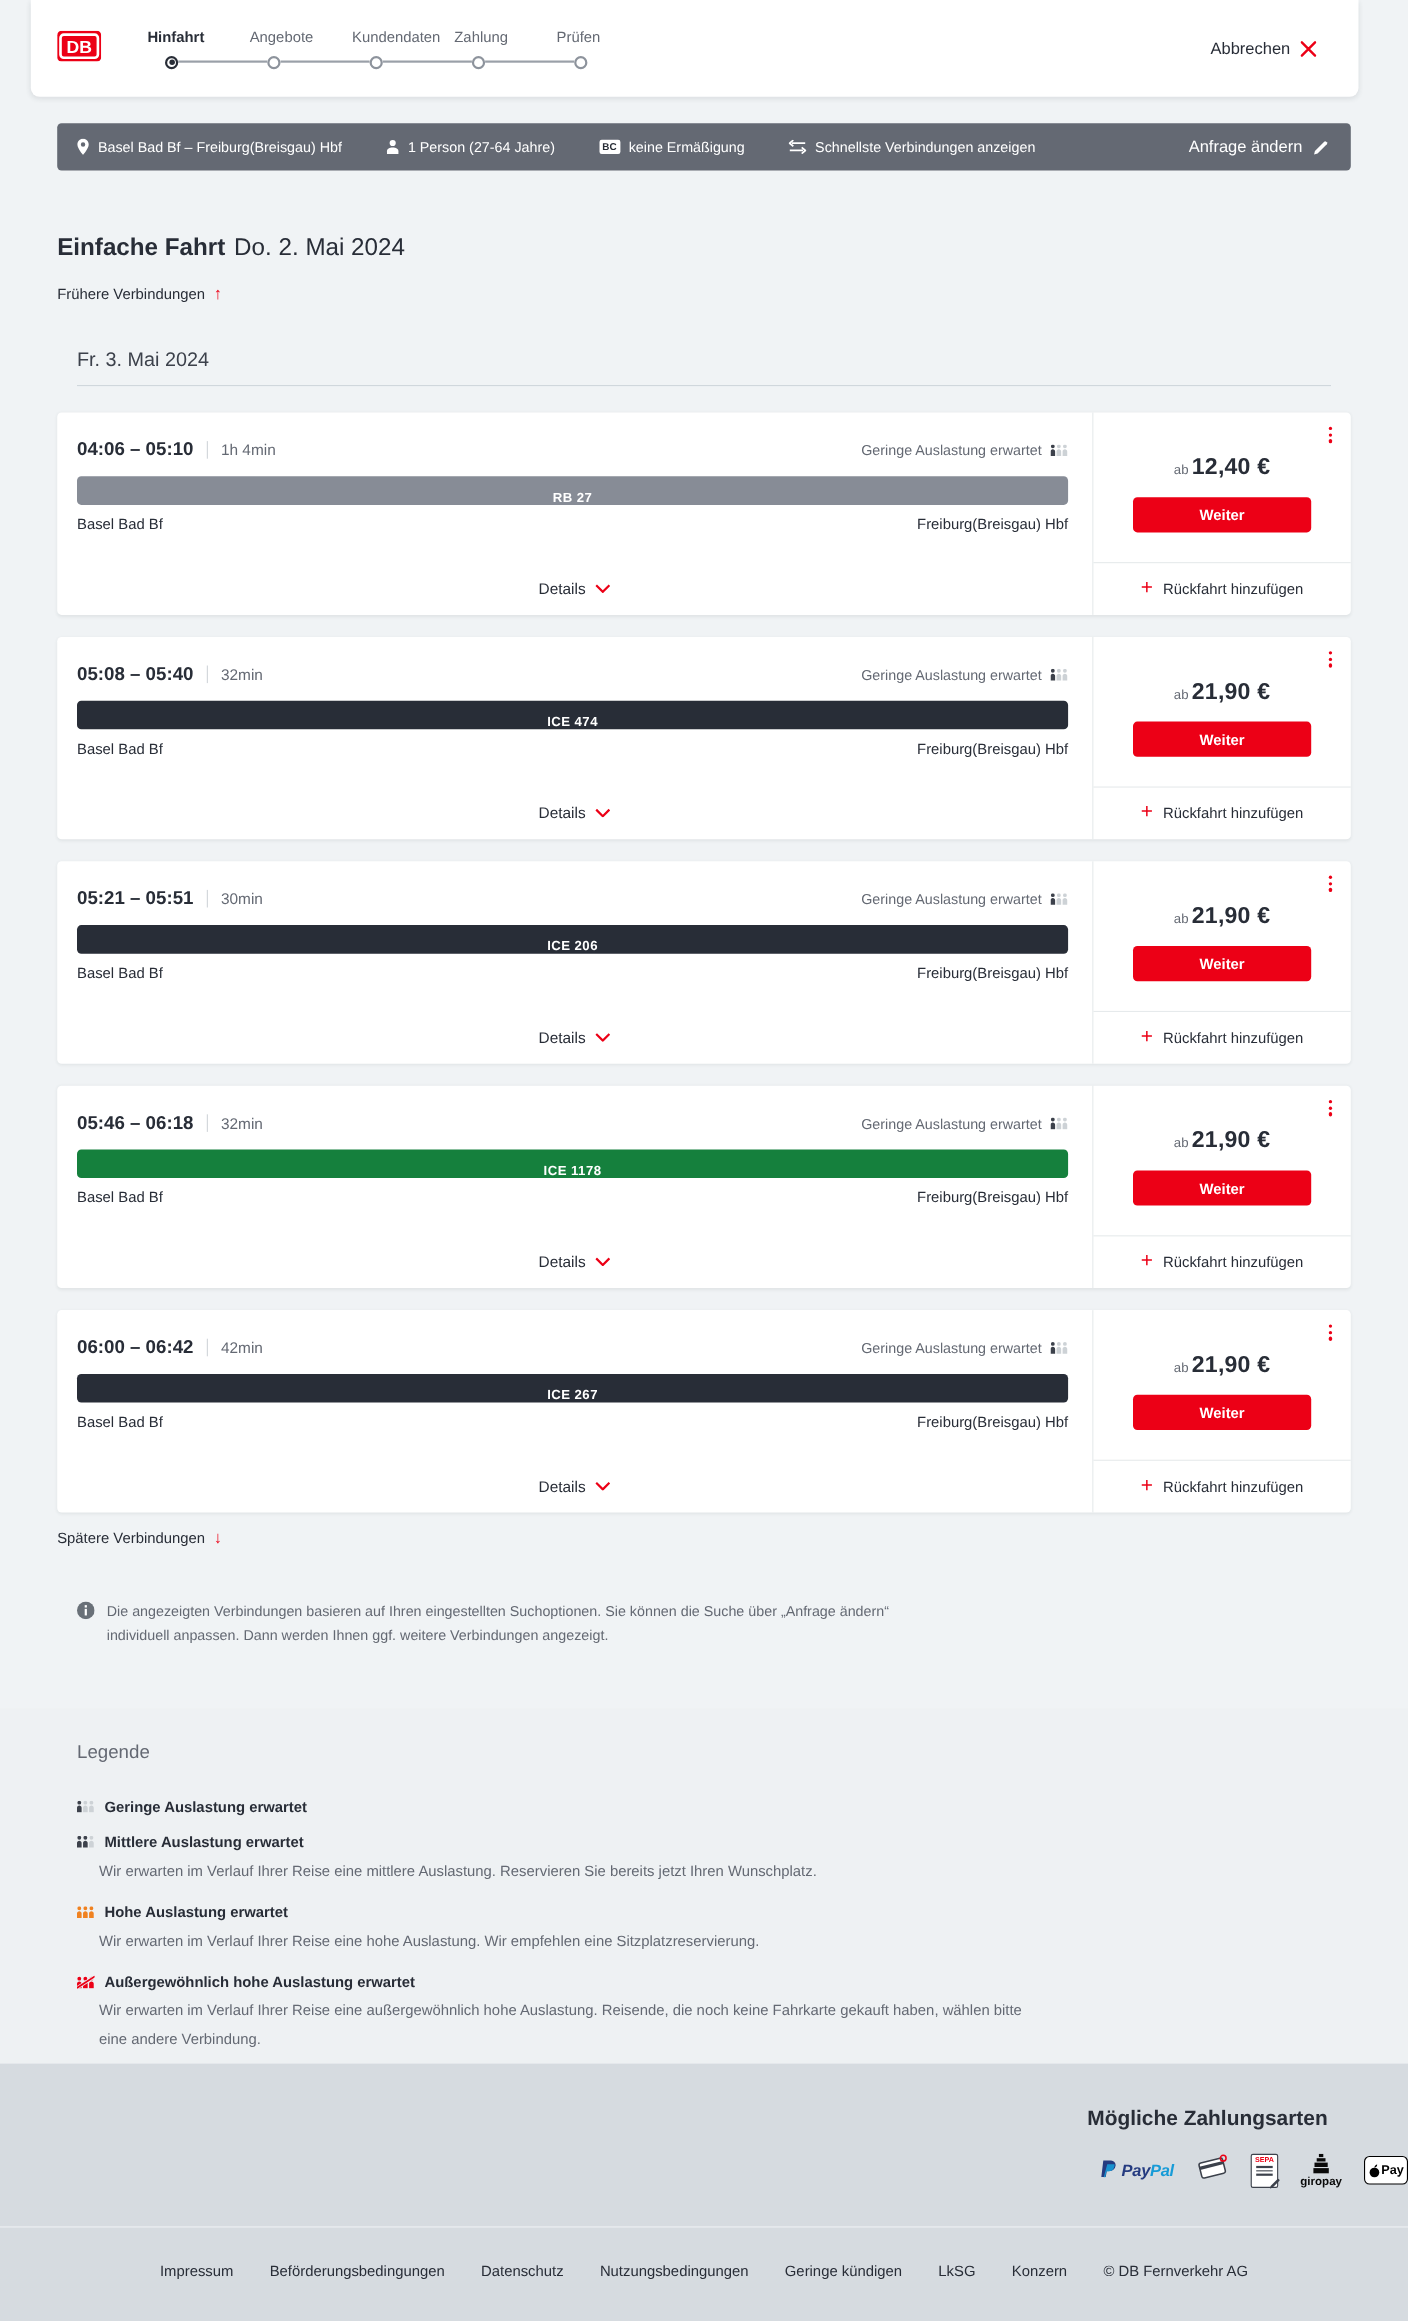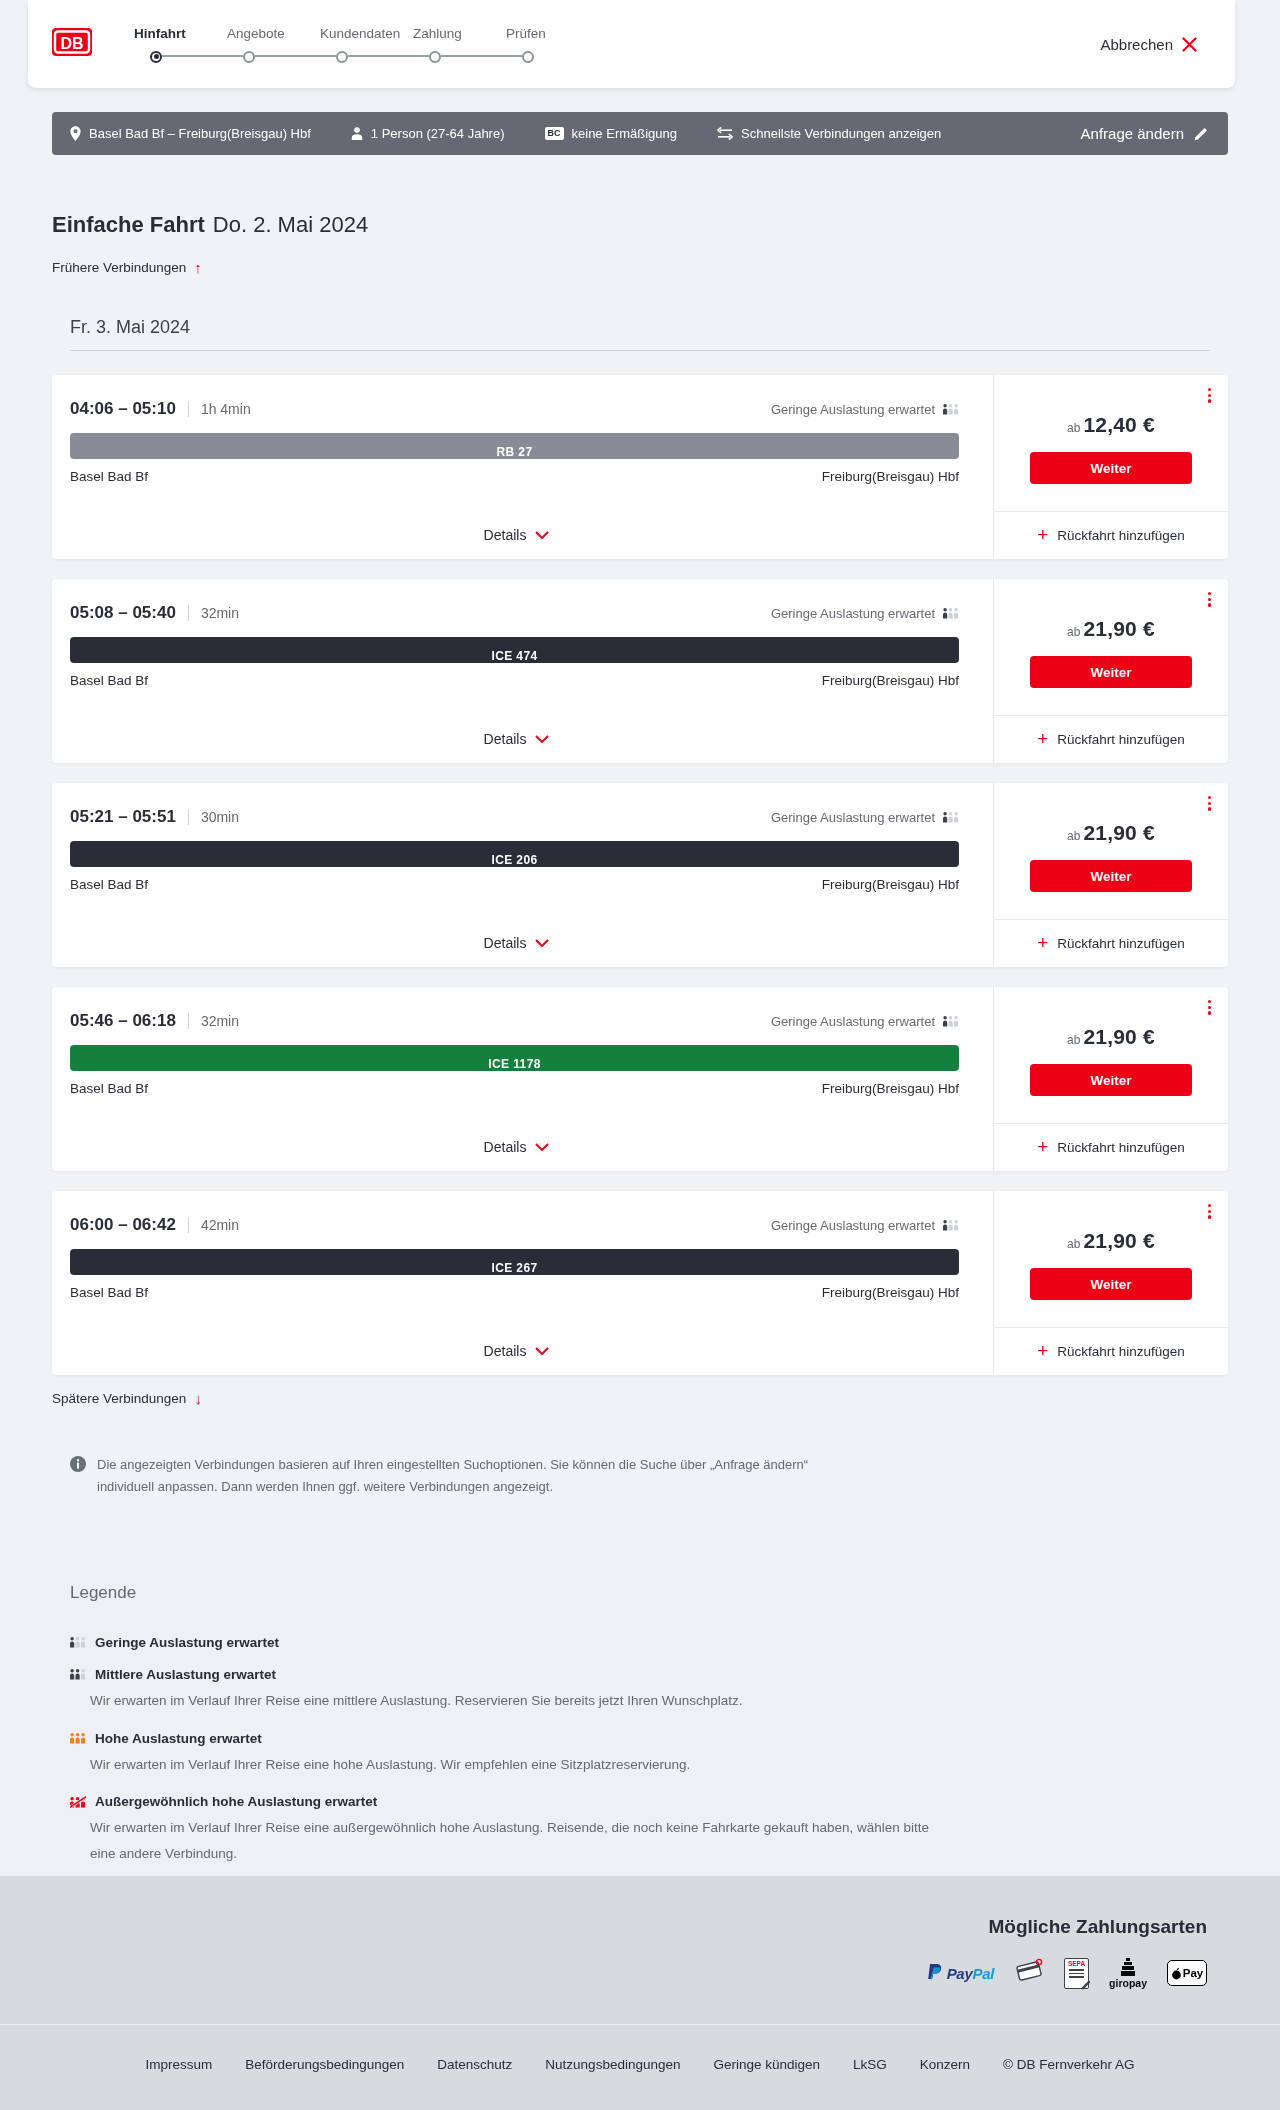--- a/index.html
+++ b/index.html
@@ -49,21 +49,21 @@
   .earlier { margin-top:22px; }
   .later { margin-top:16px; }
   .red-arrow { color:#ec0016; font-size:15px; font-weight:bold; line-height:1; }
 
   .day-wrap { margin-top:42px; padding:0 18px; }
   .day-header { font-size:18px; font-weight:normal; color:#3c414b; }
   .day-rule { border:none; border-top:1px solid #d0d7dc; margin-top:12px; }
 
   .cards { margin-top:24px; display:flex; flex-direction:column; gap:20px; }
   .card { display:flex; background:#fff; border-radius:4px; height:184px;
-    box-shadow:0 1px 3px rgba(40,45,55,.08);gap:12px; }
+    box-shadow:0 1px 3px rgba(40,45,55,.08); }
   .card-main { flex:1; padding:24px 22px 0 18px; position:relative; }
   .card-top { display:flex; align-items:center; }
   .time { font-size:17px; font-weight:bold; }
   .vsep { width:1px; height:16px; background:#d0d4d9; margin:0 12px; }
   .duration { font-size:14px; color:#646973; }
   .occupancy { margin-left:auto; display:flex; align-items:center; gap:8px;
     font-size:13px; color:#646973; }
   .train-bar { margin-top:14px; height:26px; border-radius:4px; display:flex;
     align-items:flex-end; justify-content:center; color:#fff; font-size:12px;
     font-weight:bold; letter-spacing:.4px; }
@@ -93,21 +93,21 @@
   .legend-items { margin-top:32px; }
   .legend-item { margin-bottom:17px; }
   .legend-item-head { display:flex; align-items:center; gap:9px; }
   .legend-label { font-size:13.5px; font-weight:bold; }
   .legend-desc { margin:6px 0 0 20px; font-size:13.5px; color:#646973; line-height:1.9; max-width:840px; }
 
   
   .footer { background:#d6dbe0; height:242px; padding-top:40px; }
   .payments-title { text-align:right; padding-right:73px; font-size:19px; font-weight:bold;padding-left:36px; }
   .payments-row { display:flex; justify-content:flex-end; align-items:center; gap:20px;
-    padding-right:73px; margin-top:18px; height:34px; }
+    margin-top:18px; height:34px; }
   .footer-rule { border:none; border-top:1px solid #eef1f3; margin-top:34px; }
   .footer-links { margin-top:32px; display:flex; justify-content:center; align-items:center;
     gap:33px; font-size:13.5px; }
   .footer-links button { font-size:13.5px; color:#282d37; }
 
   
   .paylogo { display:flex; align-items:center; }
   .paypal-text { font-style:italic; font-weight:bold; font-size:15px; letter-spacing:-.3px; }
   .pp-navy { color:#253b80; } .pp-blue { color:#179bd7; }
   .applepay { width:40px; height:26px; background:#fff; border:1.5px solid #000; border-radius:5px;

